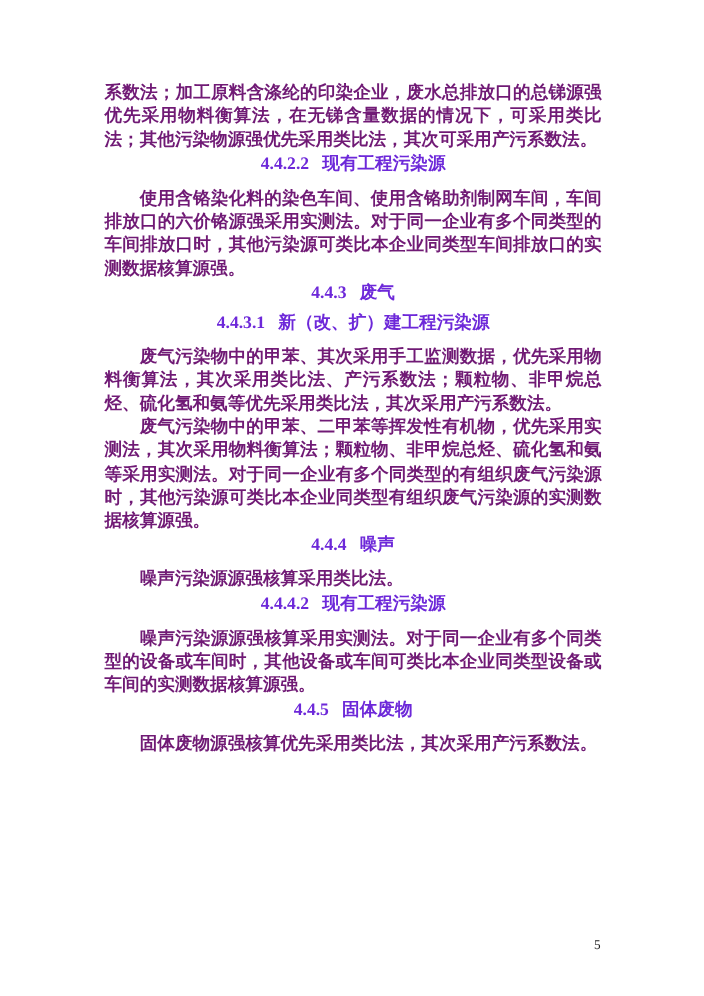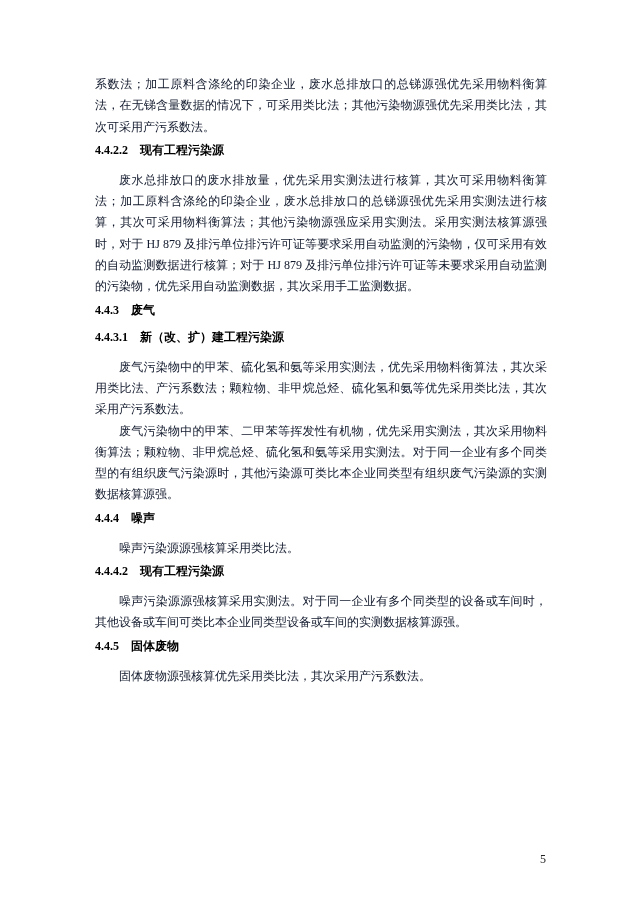--- a/index.html
+++ b/index.html
@@ -17,37 +17,38 @@
   }
   .content {
     position: absolute;
     left: 95px;
     top: 74px;
     width: 452px;
     font-family: "Liberation Serif", "DejaVu Serif", serif;
   }
   .content p {
     margin: 0;
-    font-size: 12px;
+    font-size: 16px;
     line-height: 21.3px;
     text-align: justify;
     text-indent: 2em;
-    color: #0f172a;
+    color: #701a75;
+    font-weight: bold;
   }
   .content p.no-indent {
     text-indent: 0;
   }
   .content h3 {
     margin: 5px 0 13px 0;
-    font-size: 12px;
+    font-size: 16px;
     line-height: 14px;
     font-weight: 700;
     font-family: "Liberation Sans", "DejaVu Sans", sans-serif;
-    color: #000000;
-    text-align: left;
+    color: #6d28d9;
+    text-align: center;
   }
   .content h3 .h-num {
     display: inline-block;
     margin-right: 12px;
     font-family: "Liberation Serif", "DejaVu Serif", serif;
     font-weight: 700;
   }
   .page-number {
     position: absolute;
     right: 94px;
@@ -58,24 +59,24 @@
     color: #222222;
   }
 </style>
 </head>
 <body>
 
 <div class="page">
   <div class="content">
       <p class="no-indent">系数法；加工原料含涤纶的印染企业，废水总排放口的总锑源强优先采用物料衡算法，在无锑含量数据的情况下，可采用类比法；其他污染物源强优先采用类比法，其次可采用产污系数法。</p>
       <h3><span class="h-num">4.4.2.2</span><span>现有工程污染源</span></h3>
-      <p>废水总排放口的废水排放量，优先采用实测法进行核算，其次可采用物料衡算法；加工原料含涤纶的印染企业，废水总排放口的总锑源强优先采用实测法进行核算，其次可采用物料衡算法；其他污染物源强应采用实测法。采用实测法核算源强时，对于 HJ 879 及排污单位排污许可证等要求采用自动监测的污染物，仅可采用有效的自动监测数据进行核算；对于 HJ 879 及排污单位排污许可证等未要求采用自动监测的污染物，优先采用自动监测数据，其次采用手工监测数据。</p>
+      <p>使用含铬染化料的染色车间、使用含铬助剂制网车间，车间排放口的六价铬源强采用实测法。对于同一企业有多个同类型的车间排放口时，其他污染源可类比本企业同类型车间排放口的实测数据核算源强。</p>
       <h3><span class="h-num">4.4.3</span><span>废气</span></h3>
       <h3><span class="h-num">4.4.3.1</span><span>新（改、扩）建工程污染源</span></h3>
-      <p>废气污染物中的甲苯、硫化氢和氨等采用实测法，优先采用物料衡算法，其次采用类比法、产污系数法；颗粒物、非甲烷总烃、硫化氢和氨等优先采用类比法，其次采用产污系数法。</p>
+      <p>废气污染物中的甲苯、其次采用手工监测数据，优先采用物料衡算法，其次采用类比法、产污系数法；颗粒物、非甲烷总烃、硫化氢和氨等优先采用类比法，其次采用产污系数法。</p>
       <p>废气污染物中的甲苯、二甲苯等挥发性有机物，优先采用实测法，其次采用物料衡算法；颗粒物、非甲烷总烃、硫化氢和氨等采用实测法。对于同一企业有多个同类型的有组织废气污染源时，其他污染源可类比本企业同类型有组织废气污染源的实测数据核算源强。</p>
       <h3><span class="h-num">4.4.4</span><span>噪声</span></h3>
       <p>噪声污染源源强核算采用类比法。</p>
       <h3><span class="h-num">4.4.4.2</span><span>现有工程污染源</span></h3>
       <p>噪声污染源源强核算采用实测法。对于同一企业有多个同类型的设备或车间时，其他设备或车间可类比本企业同类型设备或车间的实测数据核算源强。</p>
       <h3><span class="h-num">4.4.5</span><span>固体废物</span></h3>
       <p>固体废物源强核算优先采用类比法，其次采用产污系数法。</p>
     </div>
   <div class="page-number">5</div>
 </div>

